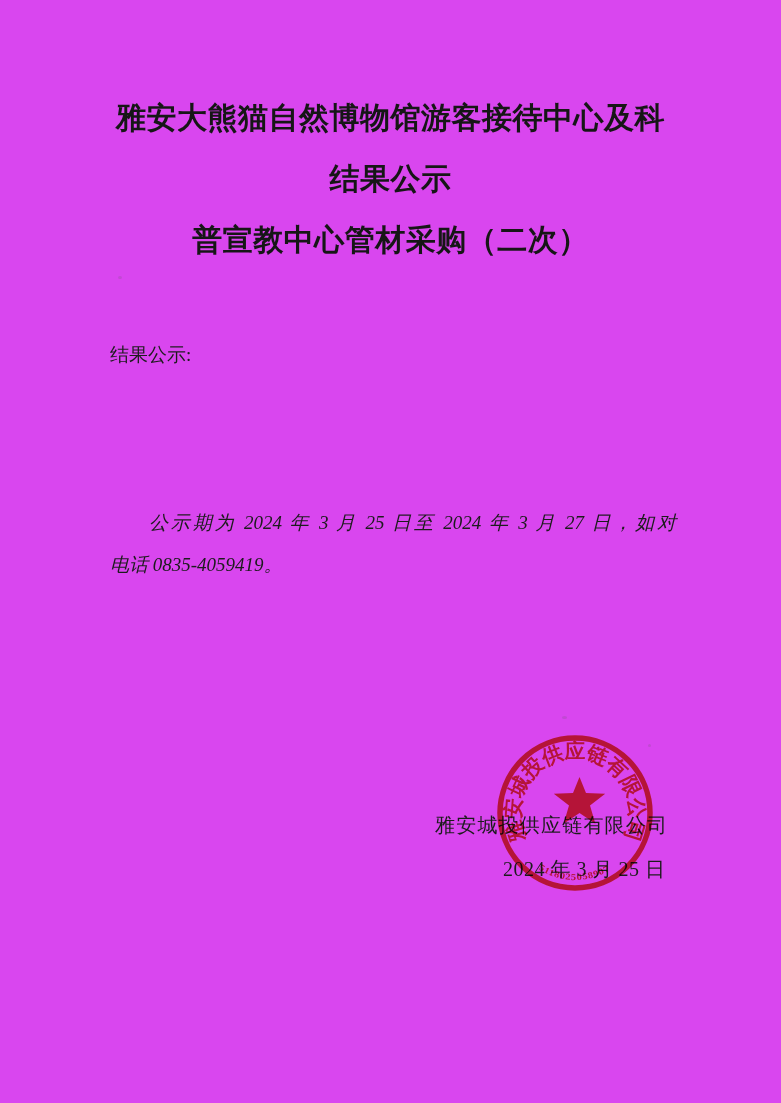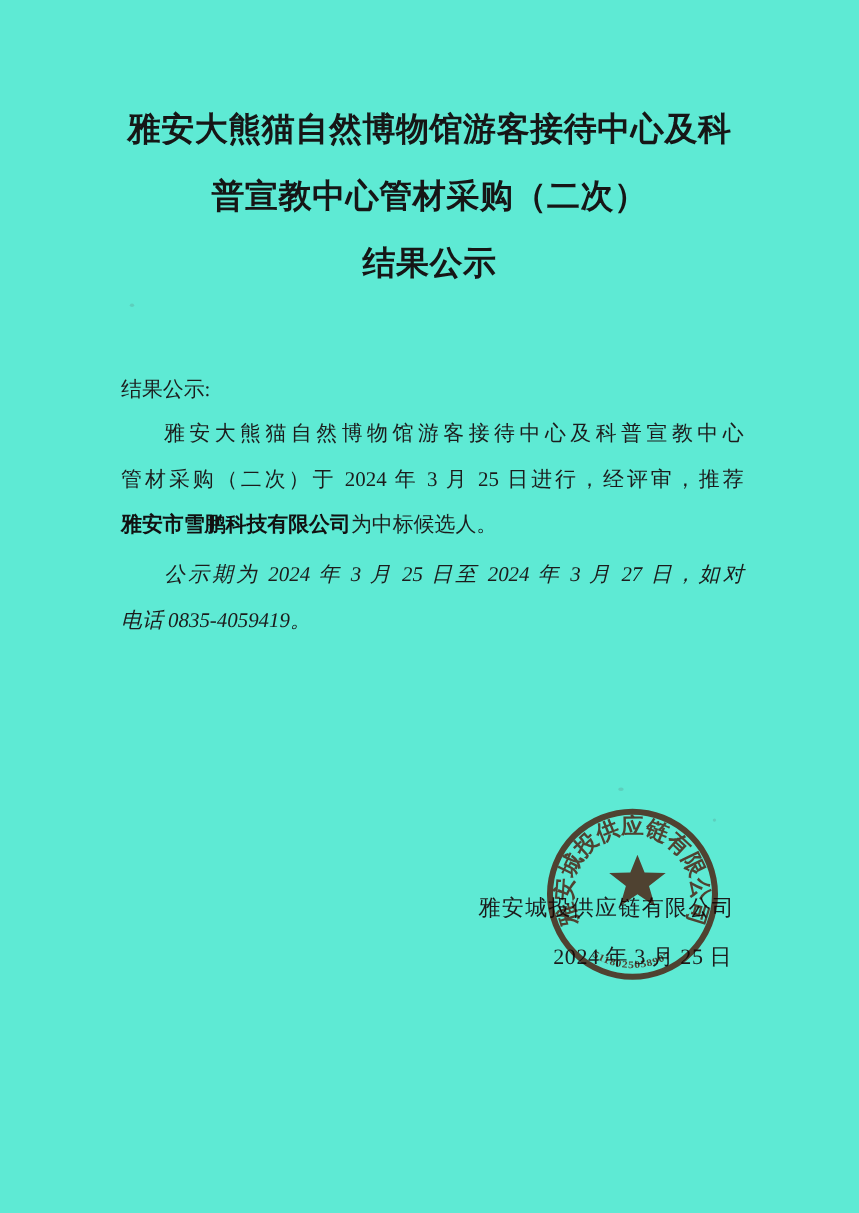--- a/index.html
+++ b/index.html
@@ -6,21 +6,21 @@
   body {
     width: 781px; height: 1103px;
     background: #ffffff;
     font-family: "Liberation Serif", "DejaVu Serif", serif;
     color: #1c1c1c;
     position: relative;
     overflow: hidden;
   }
   .page {
     position: absolute; inset: 0;
-    background: #5eead4;
+    background: #d946ef;
   }
   
   .title-block {
     position: absolute;
     top: 87px; left: 0; width: 781px;
     text-align: center;
     font-weight: 700;
     font-size: 30px;
     line-height: 61px;
     letter-spacing: 0.5px;
@@ -92,31 +92,26 @@
   .speck.s2 { left: 562px; top: 716px; width: 5px; }
   .speck.s3 { left: 648px; top: 744px; width: 3px; }
 </style>
 </head>
 <body>
 
 <div class="page">
 
   <div class="title-block">
     <div class="title-line">雅安大熊猫自然博物馆游客接待中心及科</div>
+    <div class="title-line">结果公示</div>
     <div class="title-line">普宣教中心管材采购（二次）</div>
-    <div class="title-line">结果公示</div>
   </div>
 
   <div class="salutation">结果公示:</div>
 
-  <div class="para para1">
-    <div class="bline just indent">雅安大熊猫自然博物馆游客接待中心及科普宣教中心</div>
-    <div class="bline just">管材采购（二次）于 2024 年 3 月  25 日进行，经评审，推荐</div>
-    <div class="bline"><span class="bold-seg">雅安市雪鹏科技有限公司</span><span>为中标候选人。</span></div>
-  </div>
 
   <div class="para para2">
     <div class="bline just indent">公示期为 2024 年 3 月 25 日至 2024 年 3 月 27 日，如对</div>
     <div class="bline">电话 0835-4059419。</div>
   </div>
 
   <div class="sig-company">雅安城投供应链有限公司</div>
   <div class="sig-date">2024 年 3 月 25 日</div>
 
   <svg class="stamp" viewBox="0 0 160 160" xmlns="http://www.w3.org/2000/svg">

